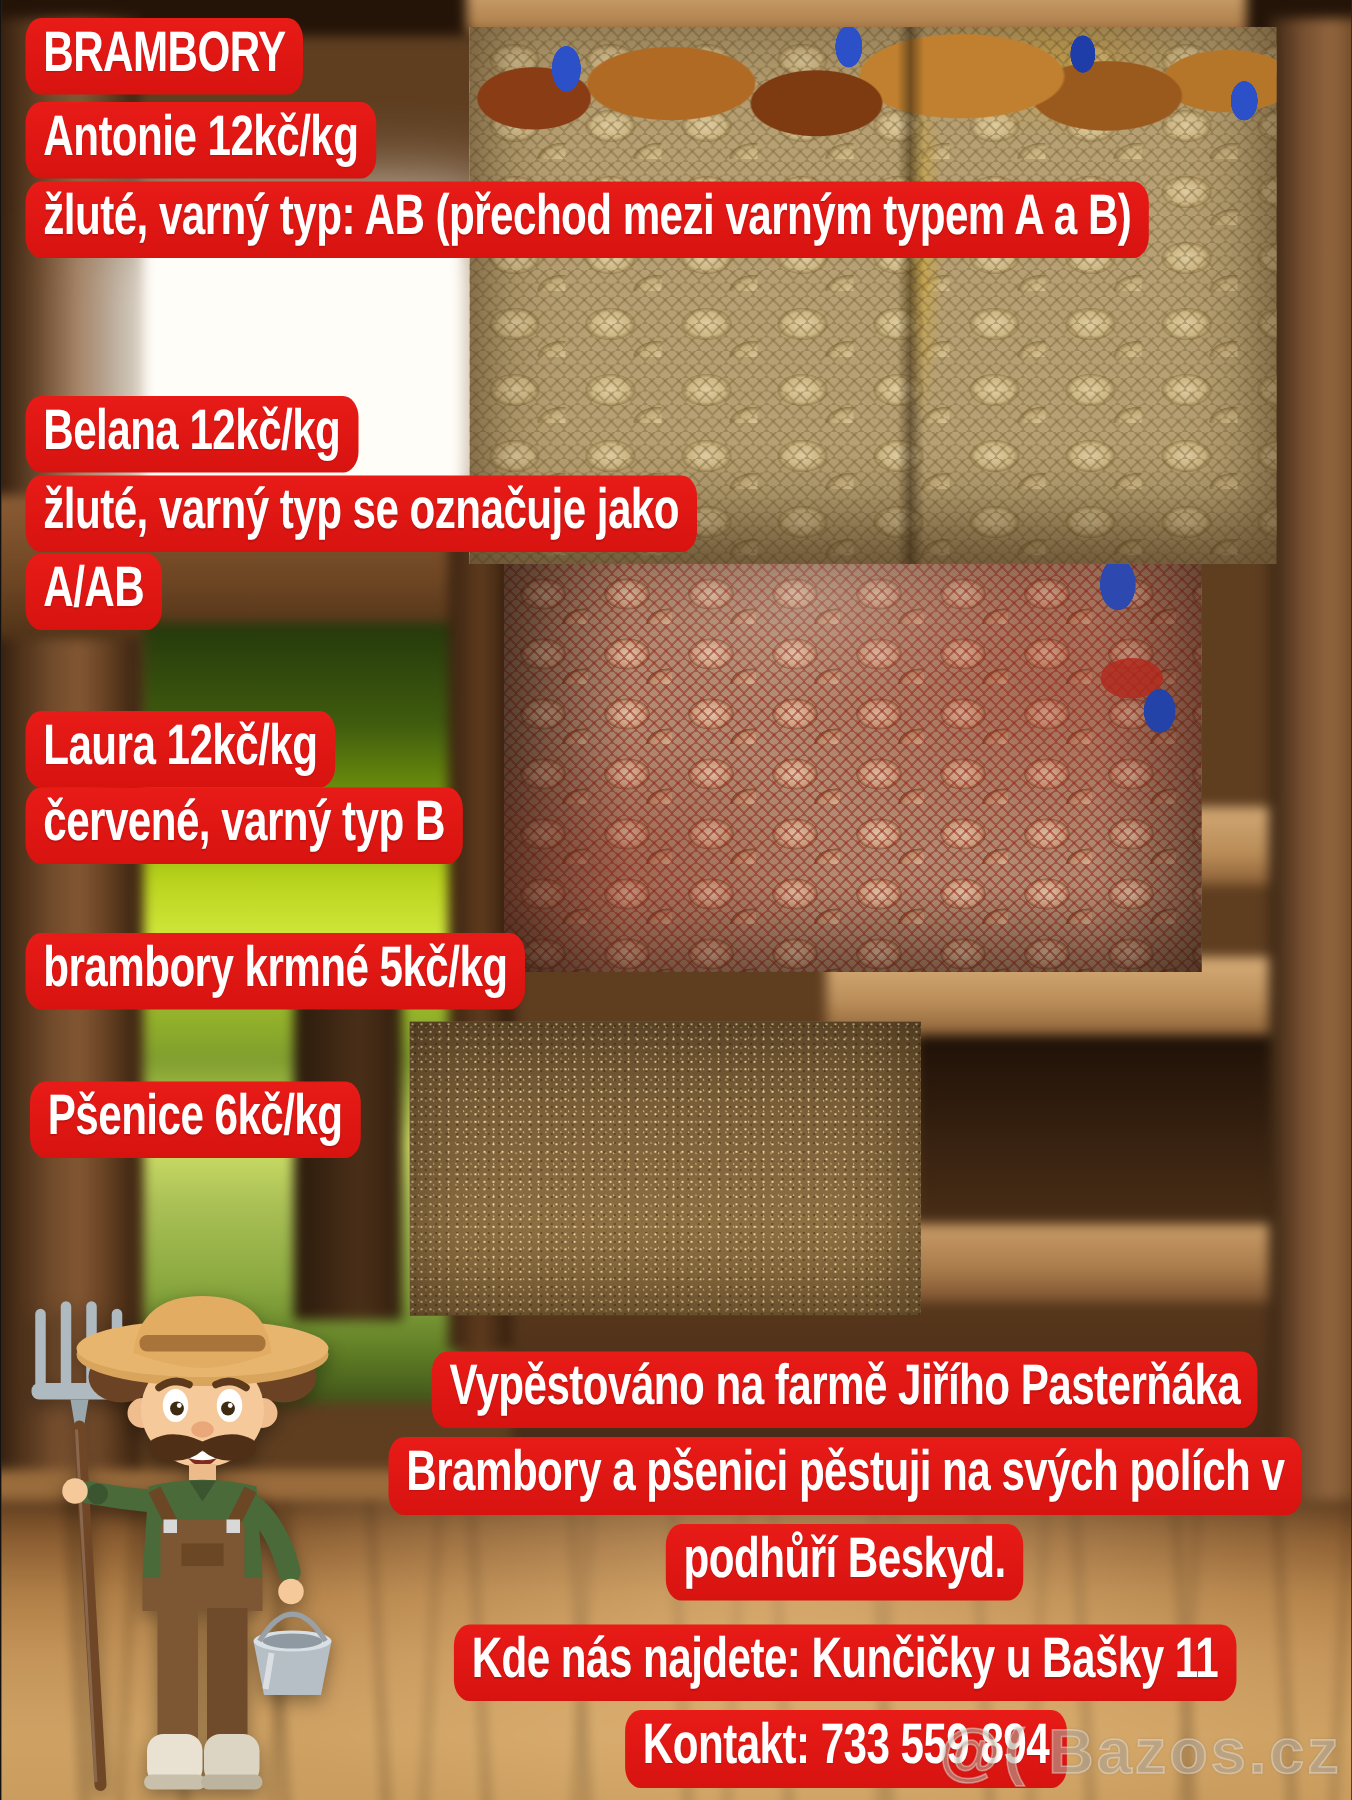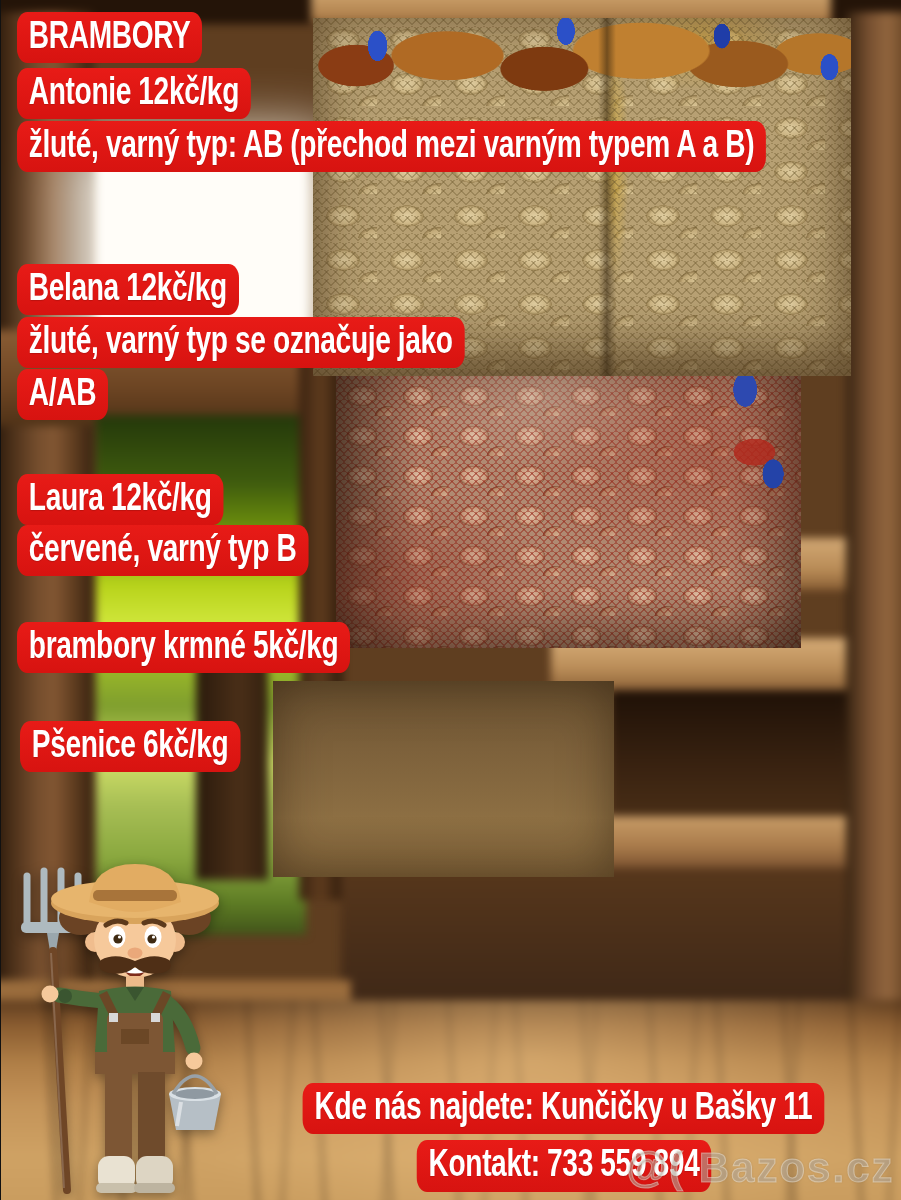--- a/index.html
+++ b/index.html
@@ -214,20 +214,25 @@
   <div class="rbox" style="left:16px;top:68px">Antonie 12kč/kg</div>
   <div class="rbox" style="left:16px;top:121px">žluté, varný typ: AB (přechod mezi varným typem A a B)</div>
   <div class="rbox" style="left:16px;top:264px">Belana 12kč/kg</div>
   <div class="rbox" style="left:16px;top:317px">žluté, varný typ se označuje jako</div>
   <div class="rbox" style="left:16px;top:369px">A/AB</div>
   <div class="rbox" style="left:16px;top:474px">Laura 12kč/kg</div>
   <div class="rbox" style="left:16px;top:525px">červené, varný typ B</div>
   <div class="rbox" style="left:16px;top:622px">brambory krmné 5kč/kg</div>
   <div class="rbox" style="left:19px;top:721px">Pšenice 6kč/kg</div>
 
+  <div class="footer-block" style="top:901px">
+    <div class="rbox">Vypěstováno na farmě Jiřího Pasterňáka</div>
+    <div class="rbox">Brambory a pšenici pěstuji na svých polích v</div>
+    <div class="rbox">podhůří Beskyd.</div>
+  </div>
 
   <div class="footer-block" style="top:1083px">
     <div class="rbox">Kde nás najdete: Kunčičky u Bašky 11</div>
     <div class="rbox">Kontakt: 733 559 894</div>
   </div>
 
   <div class="watermark">@( Bazos.cz</div>
 </div>
 
 </body></html>

